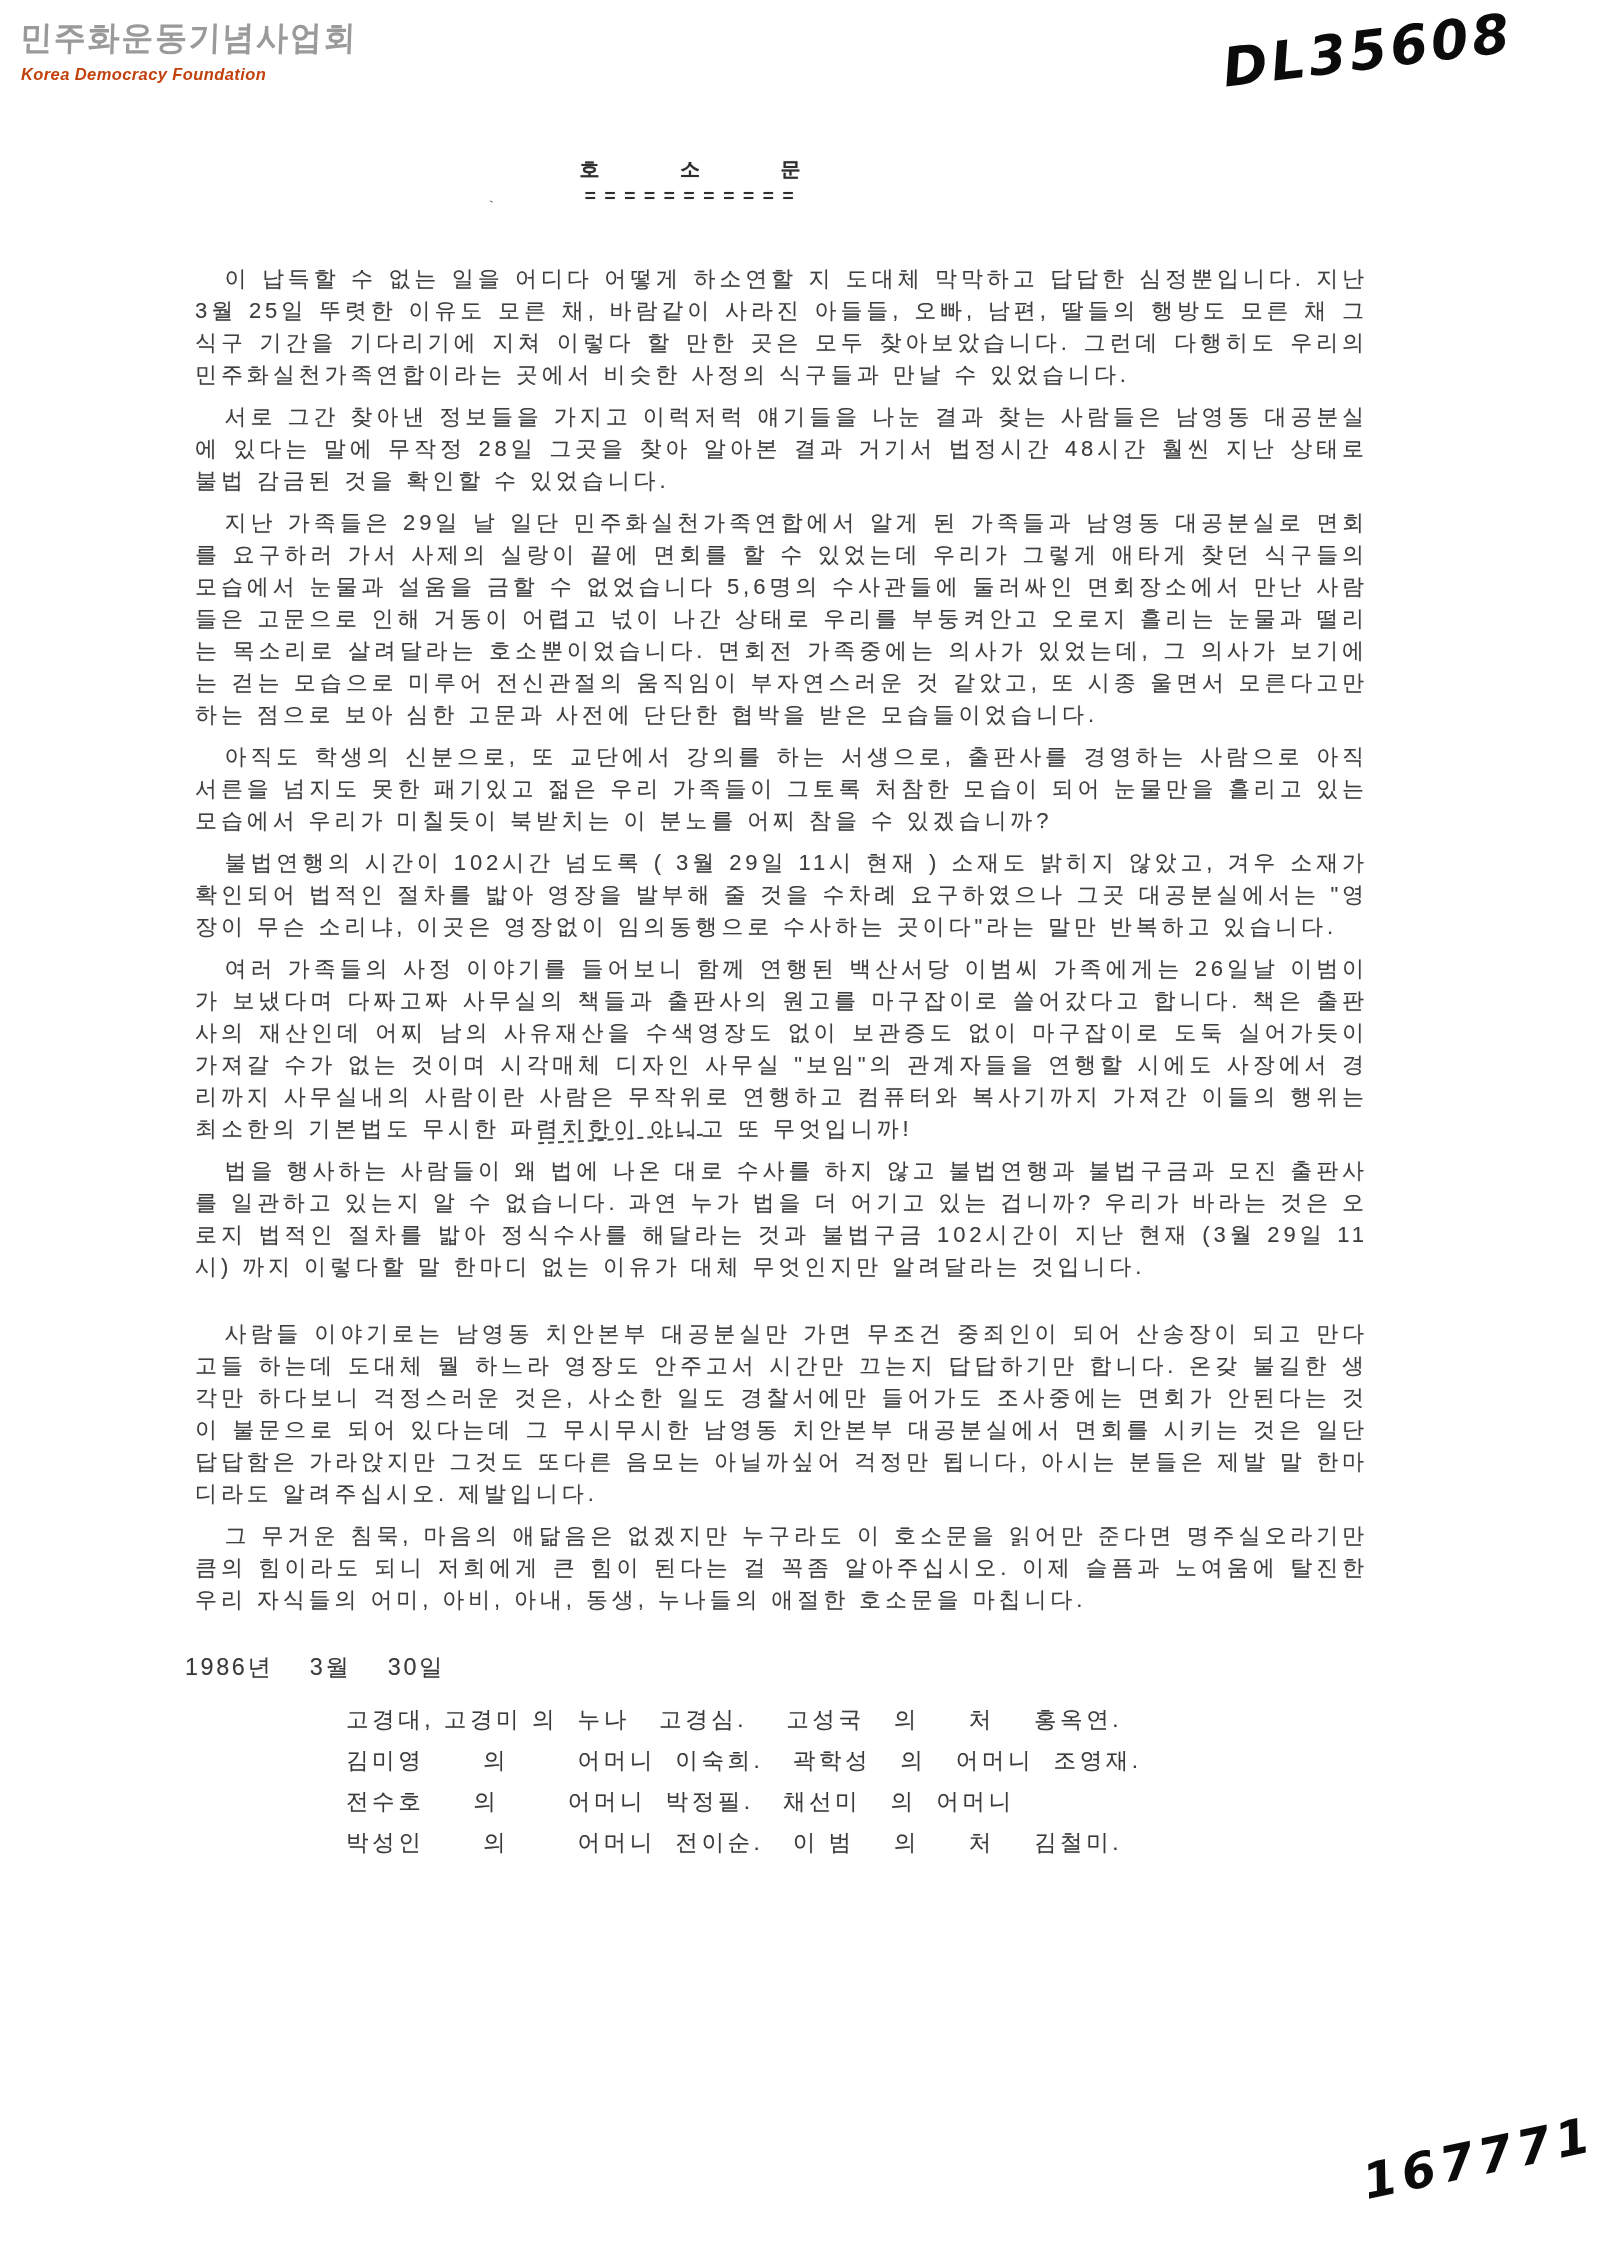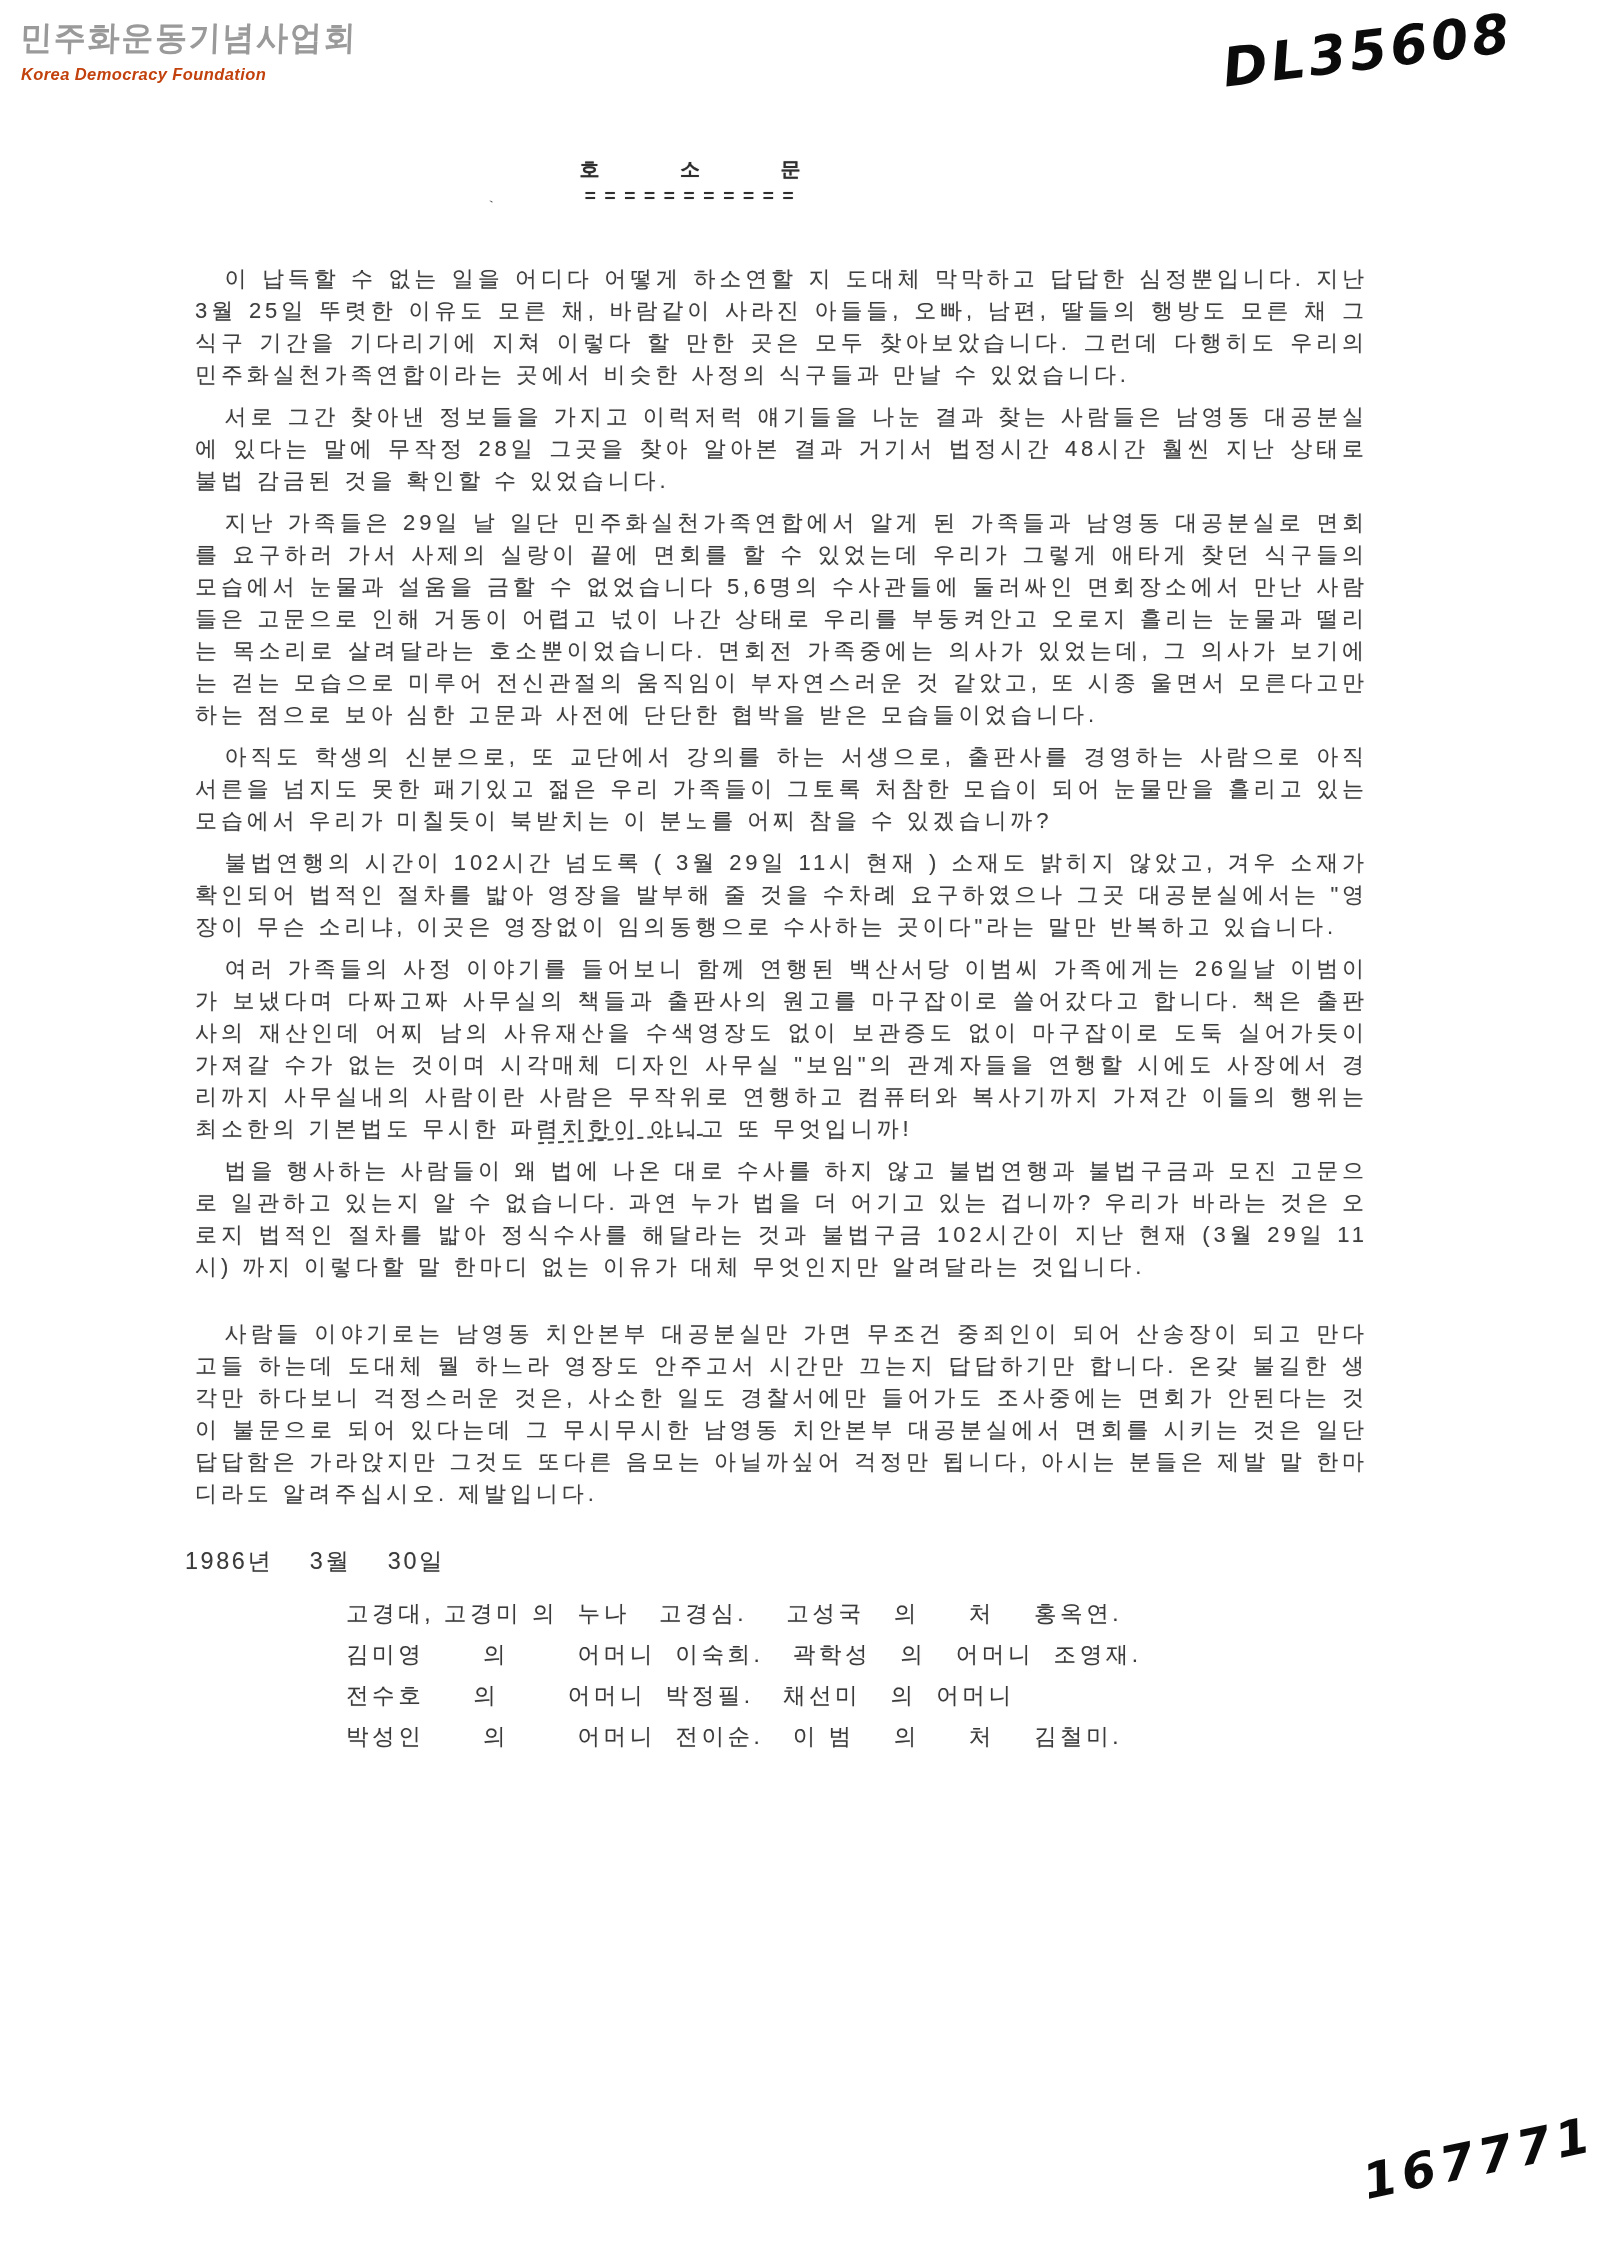--- a/index.html
+++ b/index.html
@@ -88,22 +88,23 @@
   </div>
   <div class="stray-a">、</div>
 
   <div class="body-text">
     <p>이 납득할 수 없는 일을 어디다 어떻게 하소연할 지 도대체 막막하고 답답한 심정뿐입니다. 지난 3월 25일 뚜렷한 이유도 모른 채, 바람같이 사라진 아들들, 오빠, 남편, 딸들의 행방도 모른 채 그 식구 기간을 기다리기에 지쳐 이렇다 할 만한 곳은 모두 찾아보았습니다. 그런데 다행히도 우리의 민주화실천가족연합이라는 곳에서 비슷한 사정의 식구들과 만날 수 있었습니다.</p>
     <p>서로 그간 찾아낸 정보들을 가지고 이럭저럭 얘기들을 나눈 결과 찾는 사람들은 남영동 대공분실에 있다는 말에 무작정 28일 그곳을 찾아 알아본 결과 거기서 법정시간 48시간 훨씬 지난 상태로 불법 감금된 것을 확인할 수 있었습니다.</p>
     <p>지난 가족들은 29일 날 일단 민주화실천가족연합에서 알게 된 가족들과 남영동 대공분실로 면회를 요구하러 가서 사제의 실랑이 끝에 면회를 할 수 있었는데 우리가 그렇게 애타게 찾던 식구들의 모습에서 눈물과 설움을 금할 수 없었습니다 5,6명의 수사관들에 둘러싸인 면회장소에서 만난 사람들은 고문으로 인해 거동이 어렵고 넋이 나간 상태로 우리를 부둥켜안고 오로지 흘리는 눈물과 떨리는 목소리로 살려달라는 호소뿐이었습니다. 면회전 가족중에는 의사가 있었는데, 그 의사가 보기에는 걷는 모습으로 미루어 전신관절의 움직임이 부자연스러운 것 같았고, 또 시종 울면서 모른다고만 하는 점으로 보아 심한 고문과 사전에 단단한 협박을 받은 모습들이었습니다.</p>
     <p>아직도 학생의 신분으로, 또 교단에서 강의를 하는 서생으로, 출판사를 경영하는 사람으로 아직 서른을 넘지도 못한 패기있고 젊은 우리 가족들이 그토록 처참한 모습이 되어 눈물만을 흘리고 있는 모습에서 우리가 미칠듯이 북받치는 이 분노를 어찌 참을 수 있겠습니까?</p>
     <p>불법연행의 시간이 102시간 넘도록 ( 3월 29일 11시 현재 ) 소재도 밝히지 않았고, 겨우 소재가 확인되어 법적인 절차를 밟아 영장을 발부해 줄 것을 수차례 요구하였으나 그곳 대공분실에서는 "영장이 무슨 소리냐, 이곳은 영장없이 임의동행으로 수사하는 곳이다"라는 말만 반복하고 있습니다.</p>
     <p>여러 가족들의 사정 이야기를 들어보니 함께 연행된 백산서당 이범씨 가족에게는 26일날 이범이가 보냈다며 다짜고짜 사무실의 책들과 출판사의 원고를 마구잡이로 쓸어갔다고 합니다. 책은 출판사의 재산인데 어찌 남의 사유재산을 수색영장도 없이 보관증도 없이 마구잡이로 도둑 실어가듯이 가져갈 수가 없는 것이며 시각매체 디자인 사무실 "보임"의 관계자들을 연행할 시에도 사장에서 경리까지 사무실내의 사람이란 사람은 무작위로 연행하고 컴퓨터와 복사기까지 가져간 이들의 행위는 최소한의 기본법도 무시한 파렴치한이 아니고 또 무엇입니까!</p>
-    <p>법을 행사하는 사람들이 왜 법에 나온 대로 수사를 하지 않고 불법연행과 불법구금과 모진 고문으로 일관하고 있는지 알 수 없습니다. 과연 누가 법을 더 어기고 있는 겁니까? 우리가 바라는 것은 오로지 법적인 절차를 밟아 정식수사를 해달라는 것과 불법구금 102시간이 지난 현재 (3월 29일 11시) 까지 이렇다할 말 한마디 없는 이유가 대체 무엇인지만 알려달라는 것입니다.</p>
+    <p>법을 행사하는 사람들이 왜 법에 나온 대로 수사를 하지 않고 불법연행과 불법구금과 모진 출판사를 일관하고 있는지 알 수 없습니다. 과연 누가 법을 더 어기고 있는 겁니까? 우리가 바라는 것은 오로지 법적인 절차를 밟아 정식수사를 해달라는 것과 불법구금 102시간이 지난 현재 (3월 29일 11시) 까지 이렇다할 말 한마디 없는 이유가 대체 무엇인지만 알려달라는 것입니다.</p>
     <p class="gap-before">사람들 이야기로는 남영동 치안본부 대공분실만 가면 무조건 중죄인이 되어 산송장이 되고 만다고들 하는데 도대체 뭘 하느라 영장도 안주고서 시간만 끄는지 답답하기만 합니다. 온갖 불길한 생각만 하다보니 걱정스러운 것은, 사소한 일도 경찰서에만 들어가도 조사중에는 면회가 안된다는 것이 불문으로 되어 있다는데 그 무시무시한 남영동 치안본부 대공분실에서 면회를 시키는 것은 일단 답답함은 가라앉지만 그것도 또다른 음모는 아닐까싶어 걱정만 됩니다, 아시는 분들은 제발 말 한마디라도 알려주십시오. 제발입니다.</p>
+    <p>그 무거운 침묵, 마음의 애닮음은 없겠지만 누구라도 이 호소문을 읽어만 준다면 명주실오라기만큼의 힘이라도 되니 저희에게 큰 힘이 된다는 걸 꼭좀 알아주십시오. 이제 슬픔과 노여움에 탈진한 우리 자식들의 어미, 아비, 아내, 동생, 누나들의 애절한 호소문을 마칩니다.</p>
 
     <div class="closing-date">1986년    3월    30일</div>
 
     <div class="signatures">
       <div>고경대, 고경미 의  누나   고경심.    고성국   의     처    홍옥연.</div>
       <div>김미영      의       어머니  이숙희.   곽학성   의   어머니  조영재.</div>
       <div>전수호     의       어머니  박정필.   채선미   의  어머니</div>
       <div>박성인      의       어머니  전이순.   이 범    의     처    김철미.</div>
     </div>
   </div>

